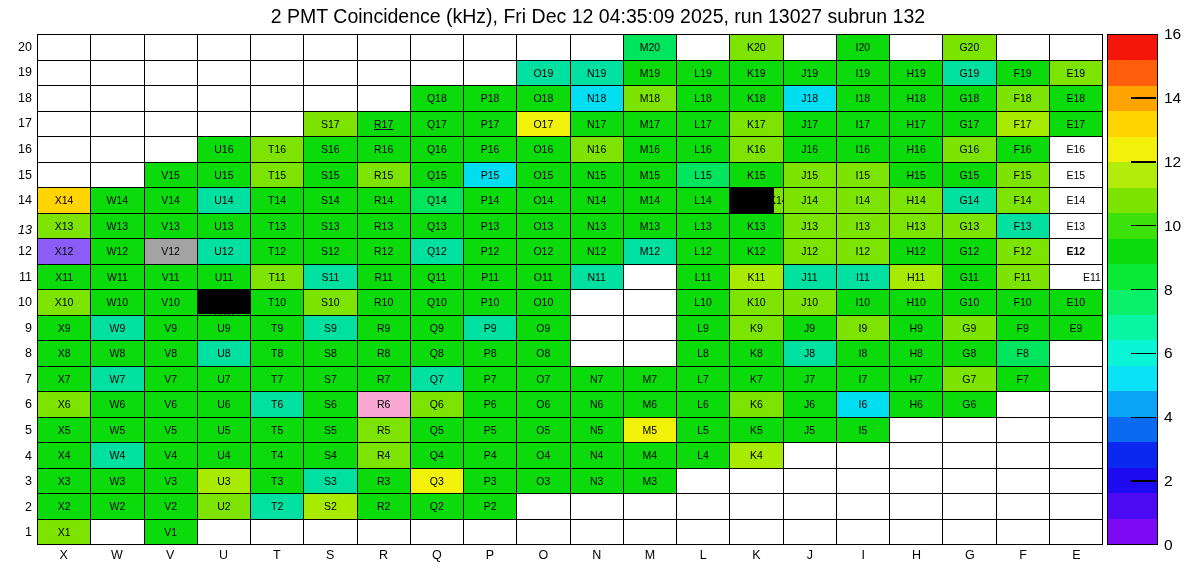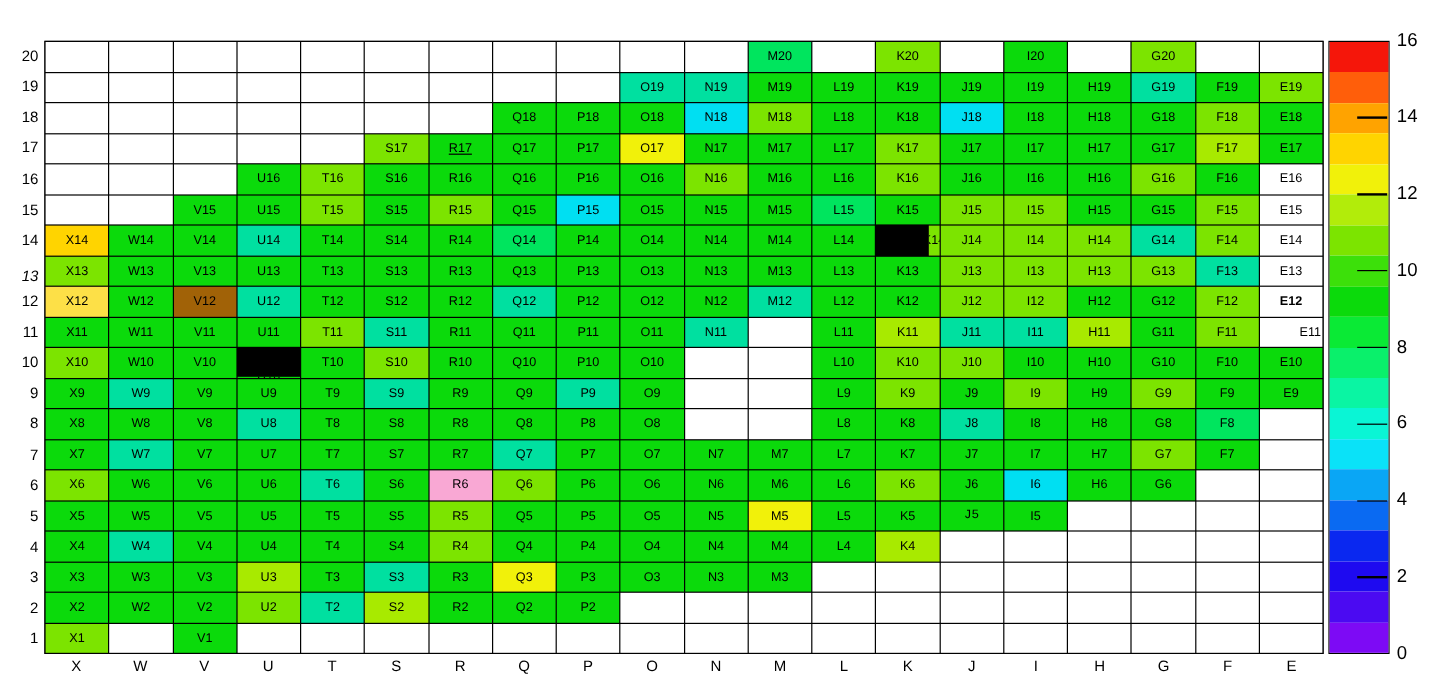--- a/index.html
+++ b/index.html
@@ -18,20 +18,21 @@
   .cbar{position:absolute;left:1107px;top:34px;width:51px;height:511px;
         border:1px solid #000;box-sizing:border-box;display:flex;flex-direction:column;}
   .band{flex:1;}
   .ctick{position:absolute;width:25px;height:1.5px;background:#000;}
   .clab{position:absolute;left:1164px;height:16px;line-height:16px;font-size:15.5px;}
 </style>
 </head>
 <body>
 
 <div class="canvas">
+  <div class="title">2 PMT Coincidence (kHz), Fri Dec 12 04:35:09 2025, run 13027 subrun 132</div>
   <div class="grid" id="grid">
       <div class="cell"></div>
       <div class="cell"></div>
       <div class="cell"></div>
       <div class="cell"></div>
       <div class="cell"></div>
       <div class="cell"></div>
       <div class="cell"></div>
       <div class="cell"></div>
       <div class="cell"></div>
@@ -179,23 +180,23 @@
       <div class="cell" style="background: rgb(11, 218, 11);">N13</div>
       <div class="cell" style="background: rgb(11, 218, 11);">M13</div>
       <div class="cell" style="background: rgb(11, 218, 11);">L13</div>
       <div class="cell" style="background: rgb(11, 218, 11);">K13</div>
       <div class="cell" style="background: rgb(124, 228, 0);">J13</div>
       <div class="cell" style="background: rgb(124, 228, 0);">I13</div>
       <div class="cell" style="background: rgb(124, 228, 0);">H13</div>
       <div class="cell" style="background: rgb(124, 228, 0);">G13</div>
       <div class="cell" style="background: rgb(0, 224, 160);">F13</div>
       <div class="cell" style="background: rgb(255, 255, 255);">E13</div>
-      <div class="cell" style="background: #fde047;">X12</div>
+      <div class="cell" style="background: #8b5cf6;">X12</div>
       <div class="cell" style="background: rgb(11, 218, 11);">W12</div>
-      <div class="cell" style="background: #a16207;">V12</div>
+      <div class="cell" style="background: #a3a3a3;">V12</div>
       <div class="cell" style="background: rgb(0, 224, 160);">U12</div>
       <div class="cell" style="background: rgb(11, 218, 11);">T12</div>
       <div class="cell" style="background: rgb(11, 218, 11);">S12</div>
       <div class="cell" style="background: rgb(11, 218, 11);">R12</div>
       <div class="cell" style="background: rgb(0, 224, 160);">Q12</div>
       <div class="cell" style="background: rgb(11, 218, 11);">P12</div>
       <div class="cell" style="background: rgb(11, 218, 11);">O12</div>
       <div class="cell" style="background: rgb(11, 218, 11);">N12</div>
       <div class="cell" style="background: rgb(0, 224, 160);">M12</div>
       <div class="cell" style="background: rgb(11, 218, 11);">L12</div>
@@ -333,21 +334,21 @@
       <div class="cell" style="background: rgb(11, 218, 11);">T5</div>
       <div class="cell" style="background: rgb(11, 218, 11);">S5</div>
       <div class="cell" style="background: rgb(124, 228, 0);">R5</div>
       <div class="cell" style="background: rgb(11, 218, 11);">Q5</div>
       <div class="cell" style="background: rgb(11, 218, 11);">P5</div>
       <div class="cell" style="background: rgb(11, 218, 11);">O5</div>
       <div class="cell" style="background: rgb(11, 218, 11);">N5</div>
       <div class="cell" style="background: rgb(241, 241, 10);">M5</div>
       <div class="cell" style="background: rgb(11, 218, 11);">L5</div>
       <div class="cell" style="background: rgb(11, 218, 11);">K5</div>
-      <div class="cell" style="background: rgb(11, 218, 11); font-family: Liberation Mono, monospace;">J5</div>
+      <div class="cell" style="background: rgb(11, 218, 11);">J5</div>
       <div class="cell" style="background: rgb(11, 218, 11);">I5</div>
       <div class="cell"></div>
       <div class="cell"></div>
       <div class="cell"></div>
       <div class="cell"></div>
       <div class="cell" style="background: rgb(11, 218, 11);">X4</div>
       <div class="cell" style="background: rgb(0, 224, 160);">W4</div>
       <div class="cell" style="background: rgb(11, 218, 11);">V4</div>
       <div class="cell" style="background: rgb(11, 218, 11);">U4</div>
       <div class="cell" style="background: rgb(11, 218, 11);">T4</div>

